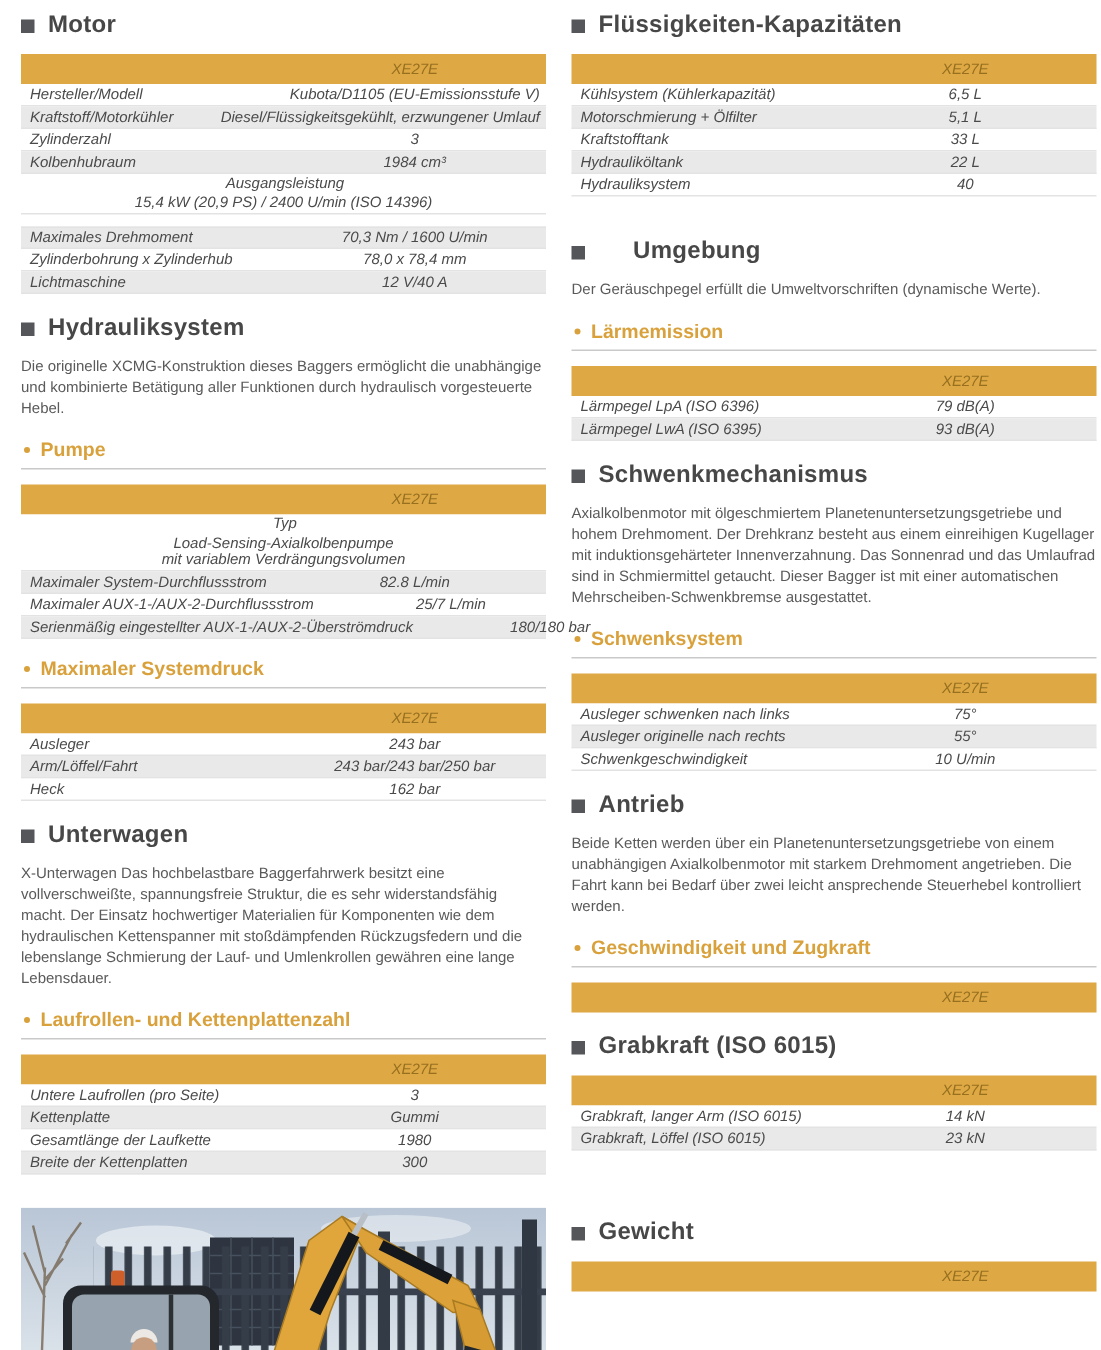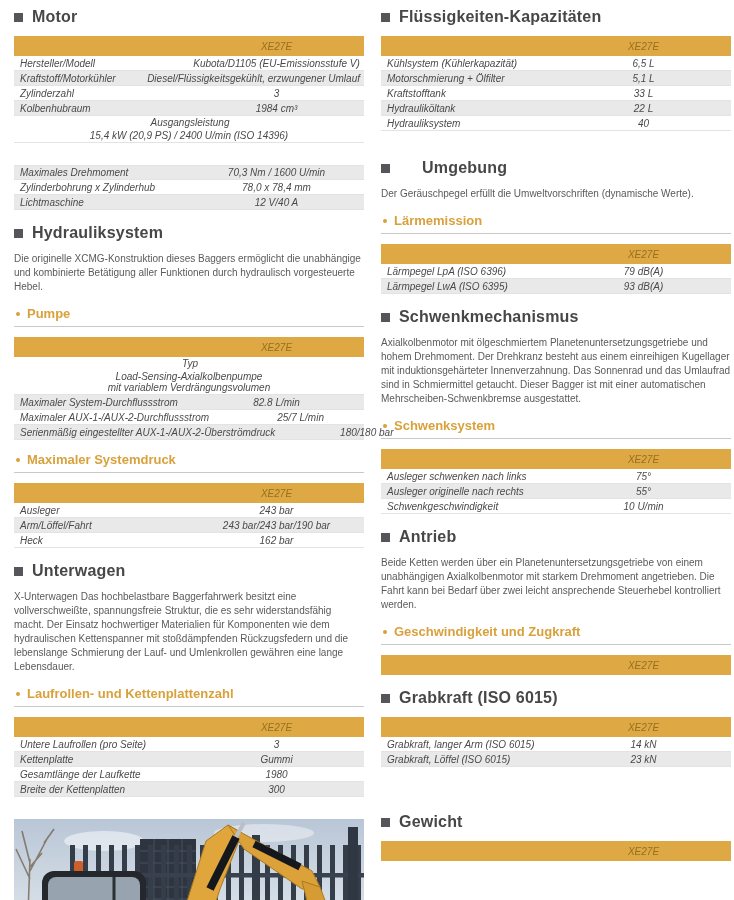--- a/index.html
+++ b/index.html
@@ -23,21 +23,21 @@
 
   p.intro { font-size:10px; line-height:14px; color:#5a5a5a; margin:2px 0 6px; }
 
   .spec-table { width:100%; margin-top:10px; font-size:10px; color:#4a4a4a;font-style:italic; }
   .spec-head { display:flex; align-items:center; background:#DEA845; min-height:20px; }
   .spec-head .value { color:#96701F; }
   .spec-row { display:flex; align-items:center; min-height:15px;
     background:#fff; border-bottom:1px solid #e3e3e3; }
   .spec-row.alt { background:#E9E9E9; }
   .spec-row.tall { min-height:24px;flex-direction:column; }
-  .spec-row.gap { margin-top:22px; border-top:1px solid #e3e3e3;gap:44px; }
+  .spec-row.gap { margin-top:8px; border-top:1px solid #e3e3e3;gap:44px; }
   .cell { padding:1px 4px; }
   .cell.label { flex:1 1 auto; padding-left:6px; white-space:nowrap; overflow:visible; }
   .cell.value { flex:0 0 50%; text-align:center; white-space:nowrap; }
   .spec-row.wrap .cell.value { white-space:pre-line; line-height:11px; }
 
   .photo { width:350px; height:200px; margin-top:22px; overflow:hidden; position:relative; }
   .photo svg { display:block; }
 </style>
 </head>
 <body>
@@ -136,21 +136,21 @@
         <div class="cell label"></div>
         <div class="cell value">XE27E</div>
       </div>
       <div>
           <div class="spec-row">
             <div class="cell label">Ausleger</div>
             <div class="cell value">243 bar</div>
           </div>
           <div class="spec-row alt">
             <div class="cell label">Arm/Löffel/Fahrt</div>
-            <div class="cell value">243 bar/243 bar/190 bar</div>
+            <div class="cell value">243 bar/243 bar/250 bar</div>
           </div>
           <div class="spec-row">
             <div class="cell label">Heck</div>
             <div class="cell value">162 bar</div>
           </div>
         </div>
     </div>
 
     <h2 class="sec-title">
       <span class="sq"></span>

